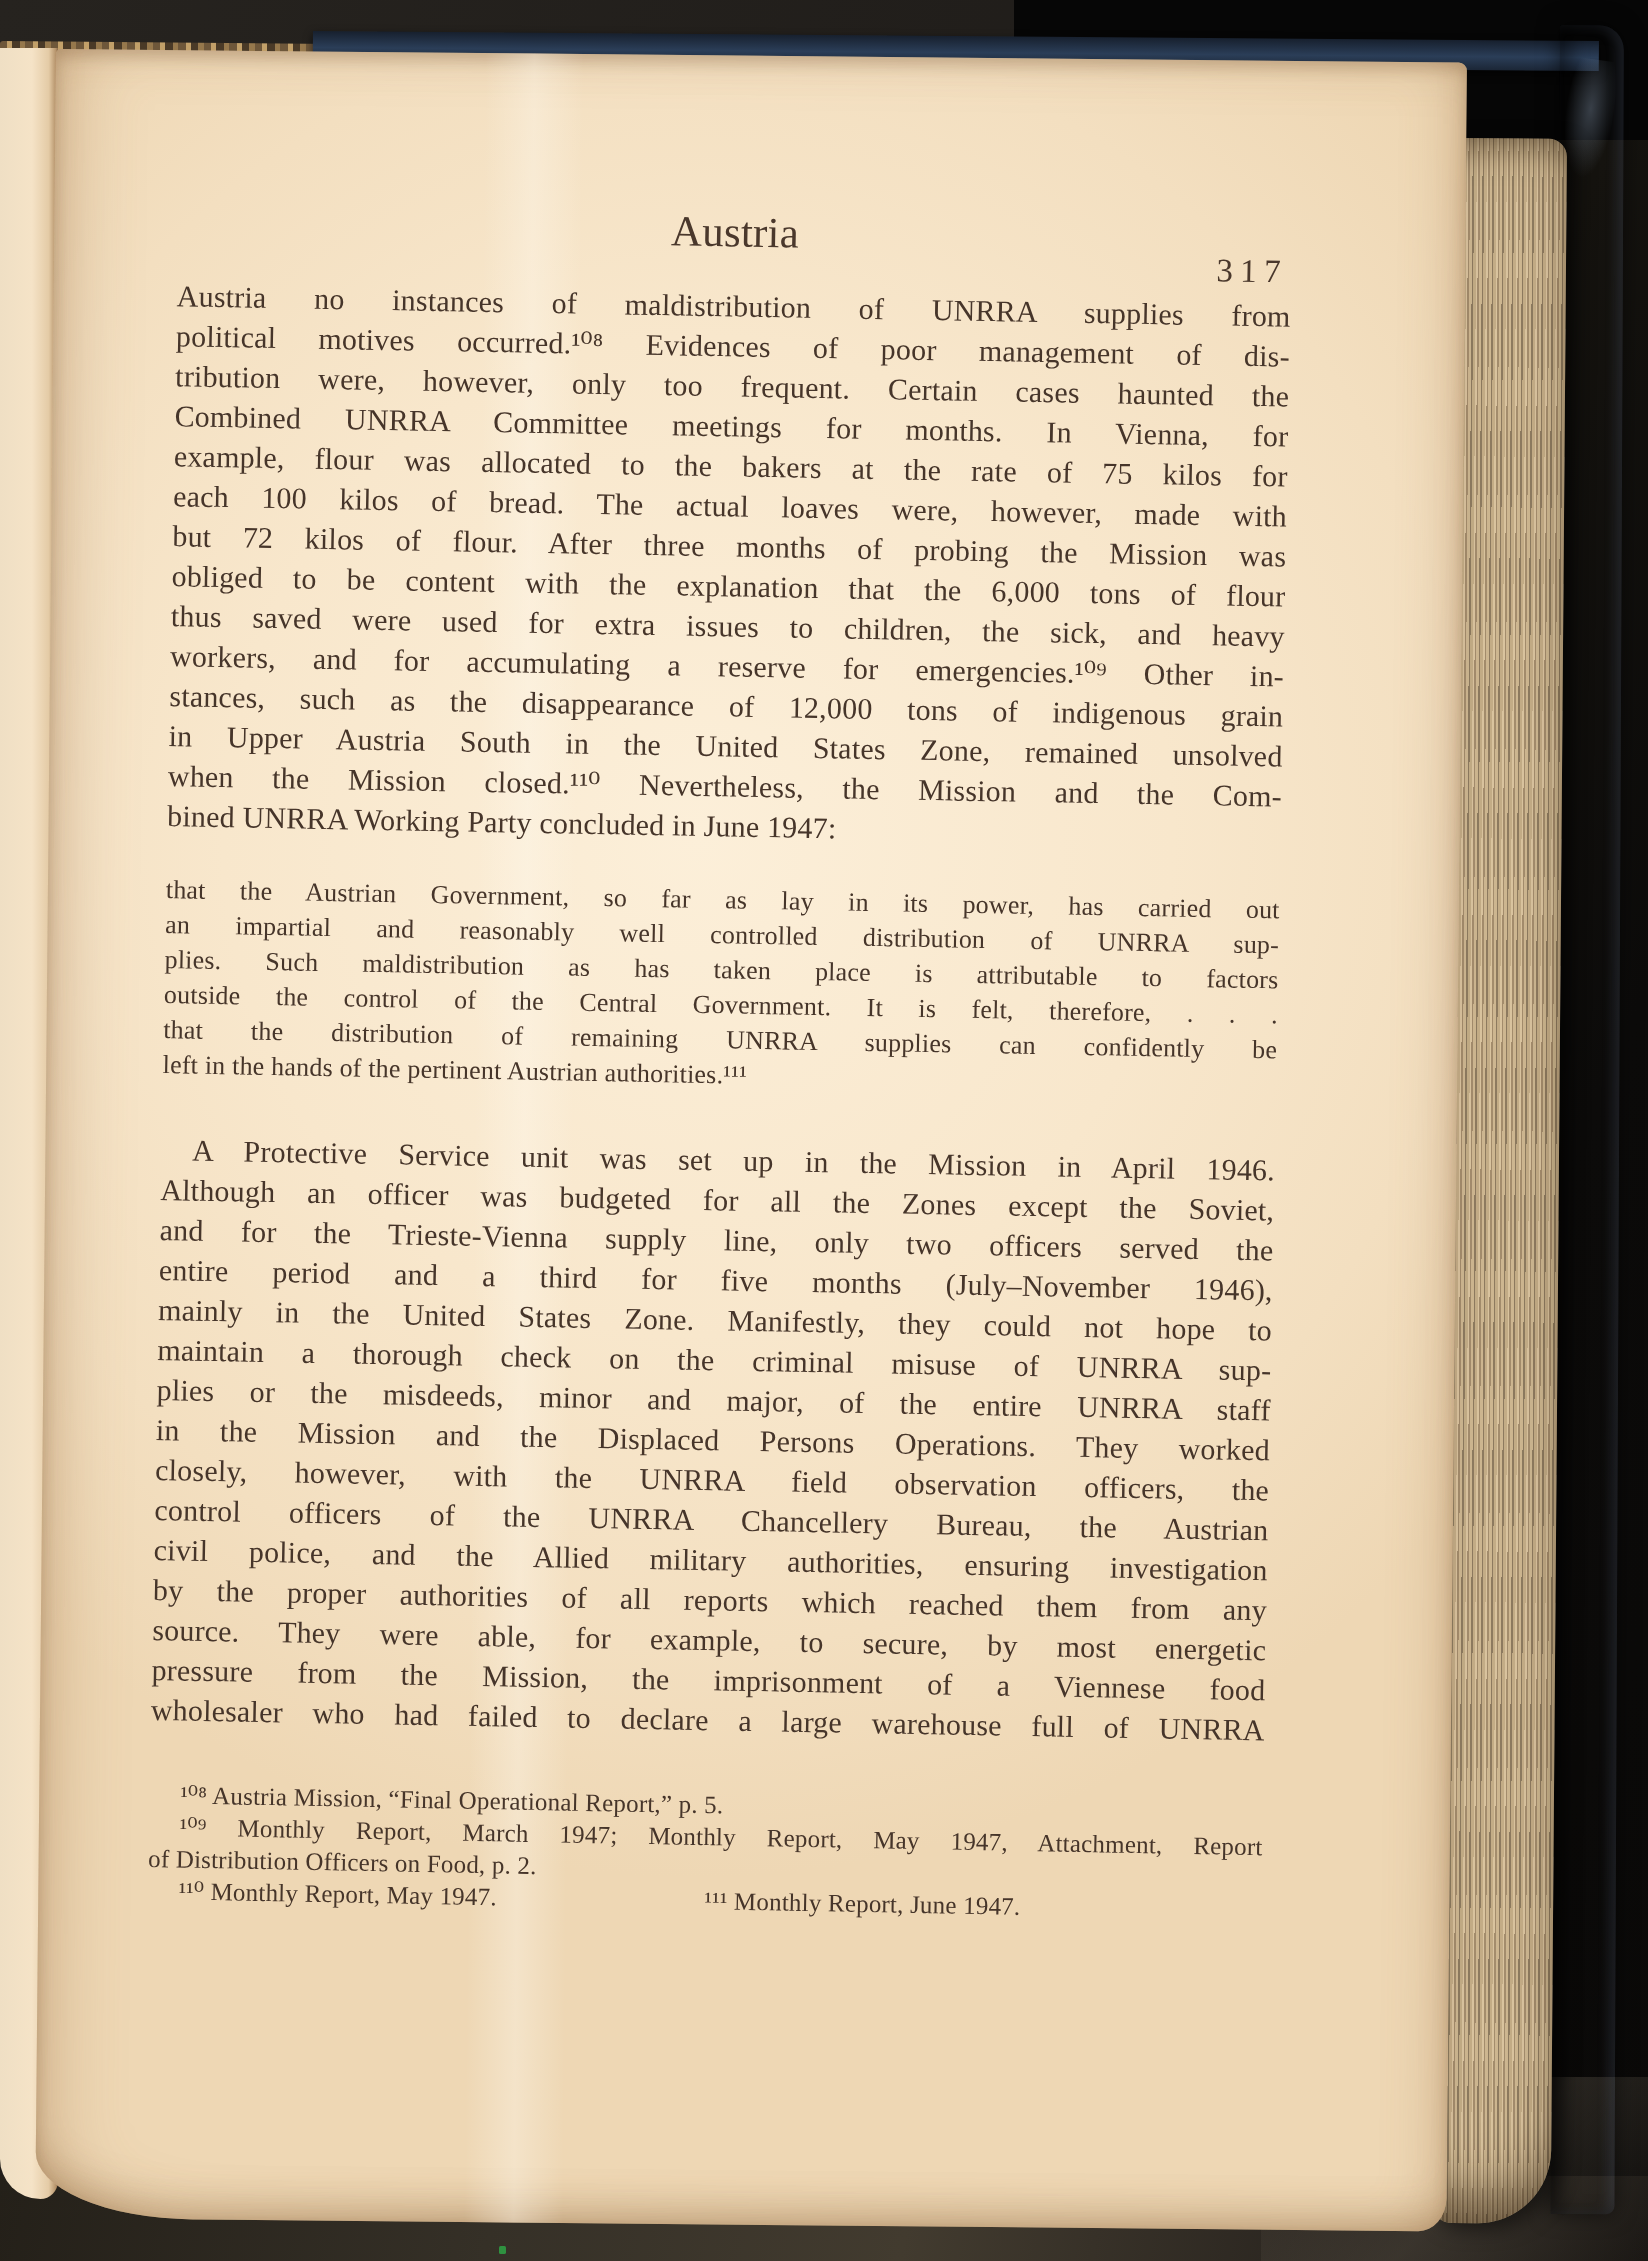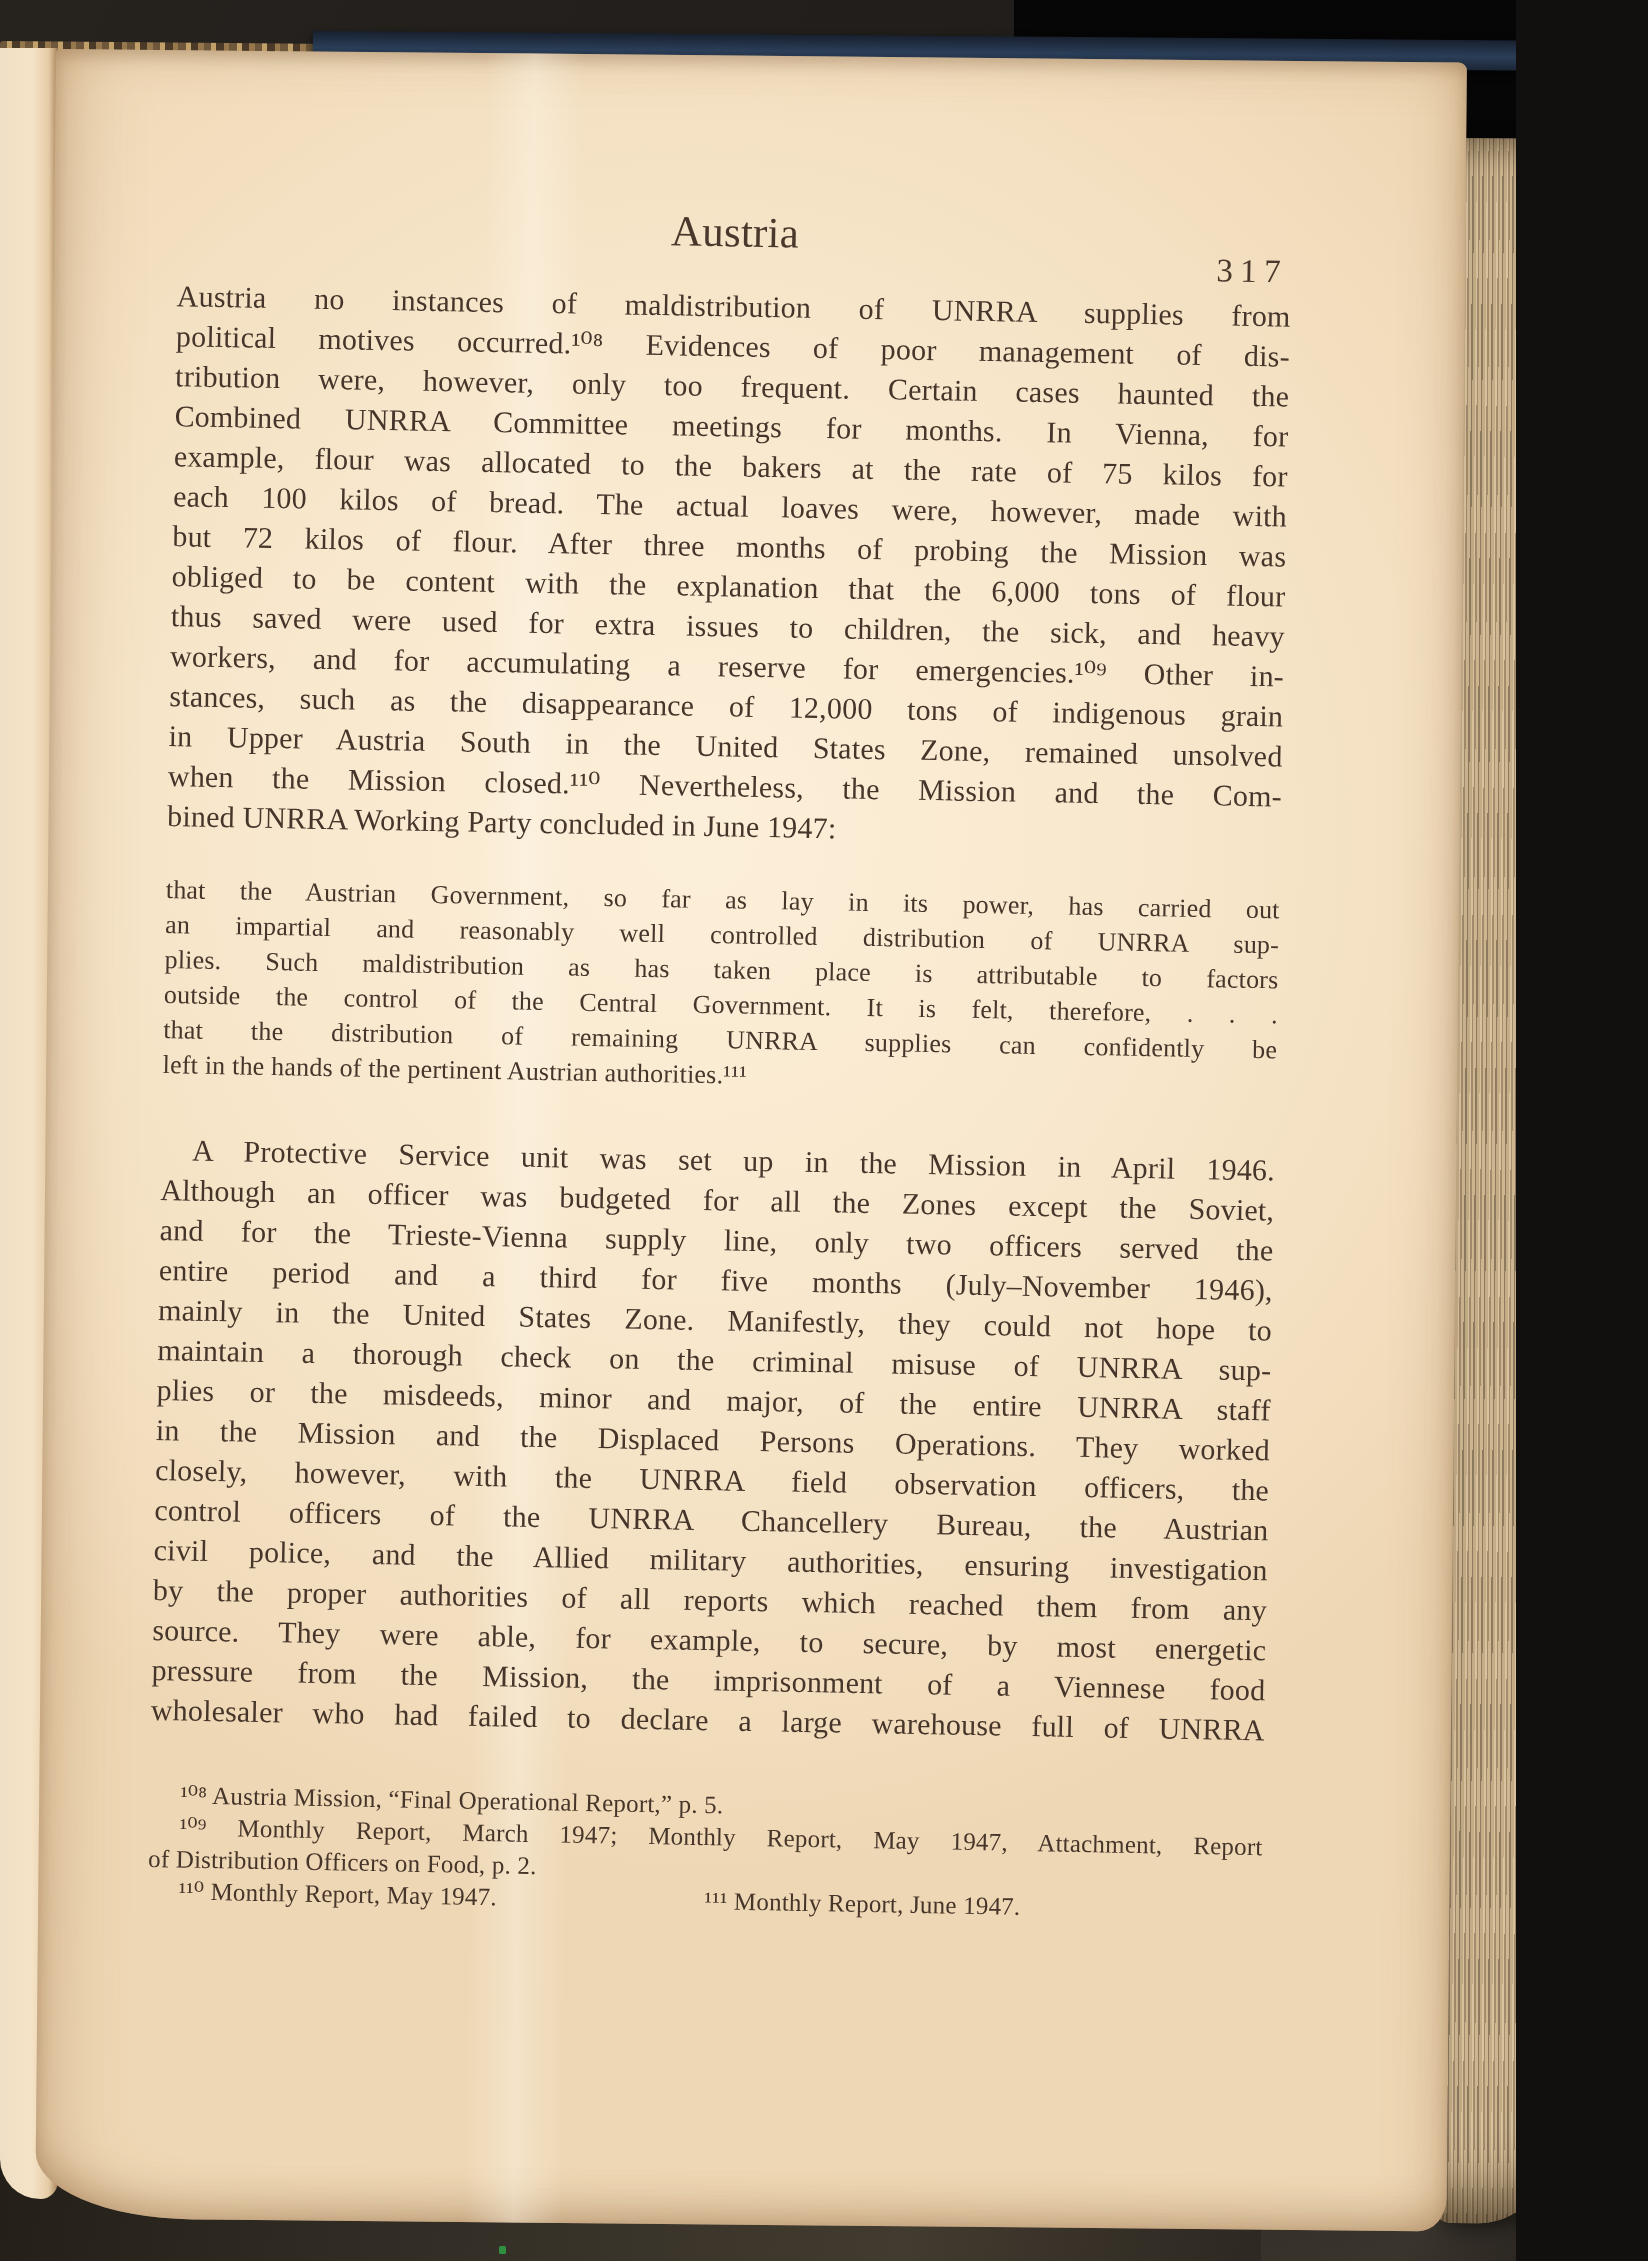--- a/index.html
+++ b/index.html
@@ -1,17 +1,17 @@
 <!DOCTYPE html>
 <html style="font-size:13px"><head>
 <meta charset="utf-8">
 <style>
   html,body{margin:0;padding:0;background:#11100e;}
   .scene{
-    position:relative;width:1516px;height:2261px;overflow:hidden;
+    position:relative;width:1648px;height:2261px;overflow:hidden;
     background:linear-gradient(115deg,#26231f 0%,#201d1a 45%,#15130f 62%,#0c0b0a 78%,#0a0908 100%);
     font-family:"Liberation Serif","DejaVu Serif",serif;
   }
   
   .bg-top-right{position:absolute;left:1014px;top:0;width:635px;height:140px;background:#060606;}
   .bg-bottom{position:absolute;left:0;top:2176px;width:1648px;height:86px;
     background:linear-gradient(100deg,#242019 0%,#353027 30%,#423b2f 55%,#2c2721 78%,#191613 100%);}
   .bg-right-floor{position:absolute;left:1261px;top:2077px;width:387px;height:185px;
     background:linear-gradient(135deg,rgba(90,82,70,0.0) 0%,rgba(96,88,76,0.35) 55%,rgba(40,36,30,0.1) 100%);}
   

